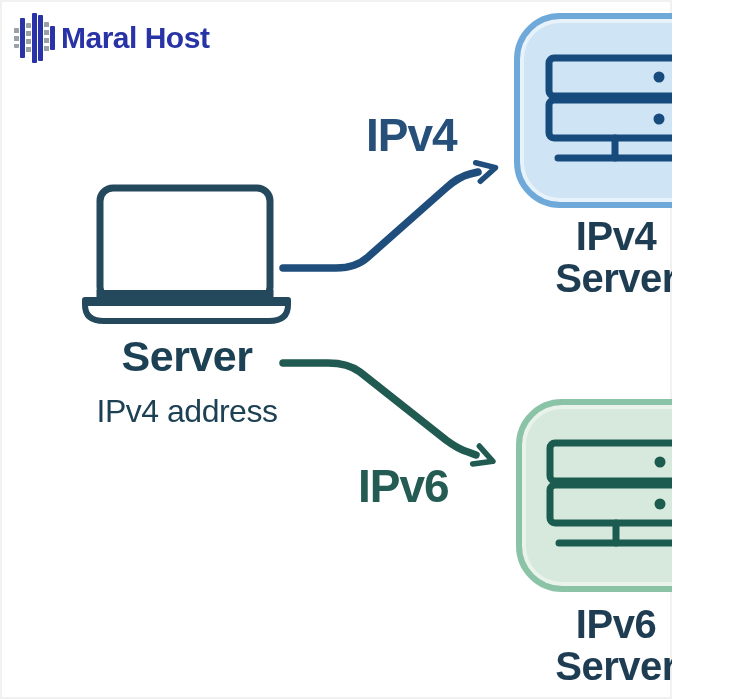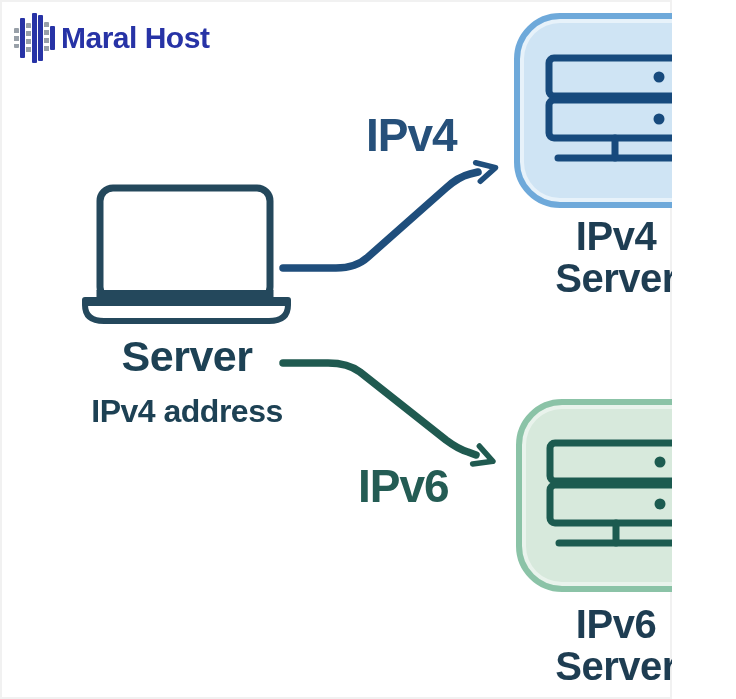--- a/index.html
+++ b/index.html
@@ -15,21 +15,21 @@
   .bar-blue{background:#2733a6;}
   .bar-gray{background:repeating-linear-gradient(to bottom,#98a0a8 0 5px,rgba(255,255,255,0) 5px 8px);}
   .b1{height:20px;} .b2{height:40px;} .b3{height:30px;} .b4{height:50px;}
   .b5{height:46px;} .b6{height:32px;} .b7{height:24px;}
   .logo-text{font-size:30px;font-weight:700;color:#2733a6;letter-spacing:-0.5px;}
   
   .laptop-svg{position:absolute;left:78px;top:180px;}
   .client-title{position:absolute;left:62px;top:332px;width:250px;text-align:center;
     font-size:43px;font-weight:700;color:#1d4154;letter-spacing:-0.5px;}
   .addr{position:absolute;left:62px;width:250px;text-align:center;
-    font-size:32px;font-weight:700;color:#1d4154;letter-spacing:-0.5px;}
+    font-size:32px;font-weight:400;color:#1d4154;letter-spacing:-0.5px;}
   .addr-1{top:393px;} .addr-2{top:434px;}
   
   .flow-label{position:absolute;font-size:46px;font-weight:700;letter-spacing:-1px;line-height:1;}
   .flow-ipv4{left:366px;top:112px;color:#26507a;}
   .flow-ipv6{left:358px;top:463px;color:#245c54;}
   
   .arrows{position:absolute;left:0;top:0;pointer-events:none;}
   
   .server-card{position:absolute;display:flex;align-items:center;justify-content:center;}
   .card-ipv4{left:514px;top:13px;width:190px;height:183px;background:#cfe4f4;

